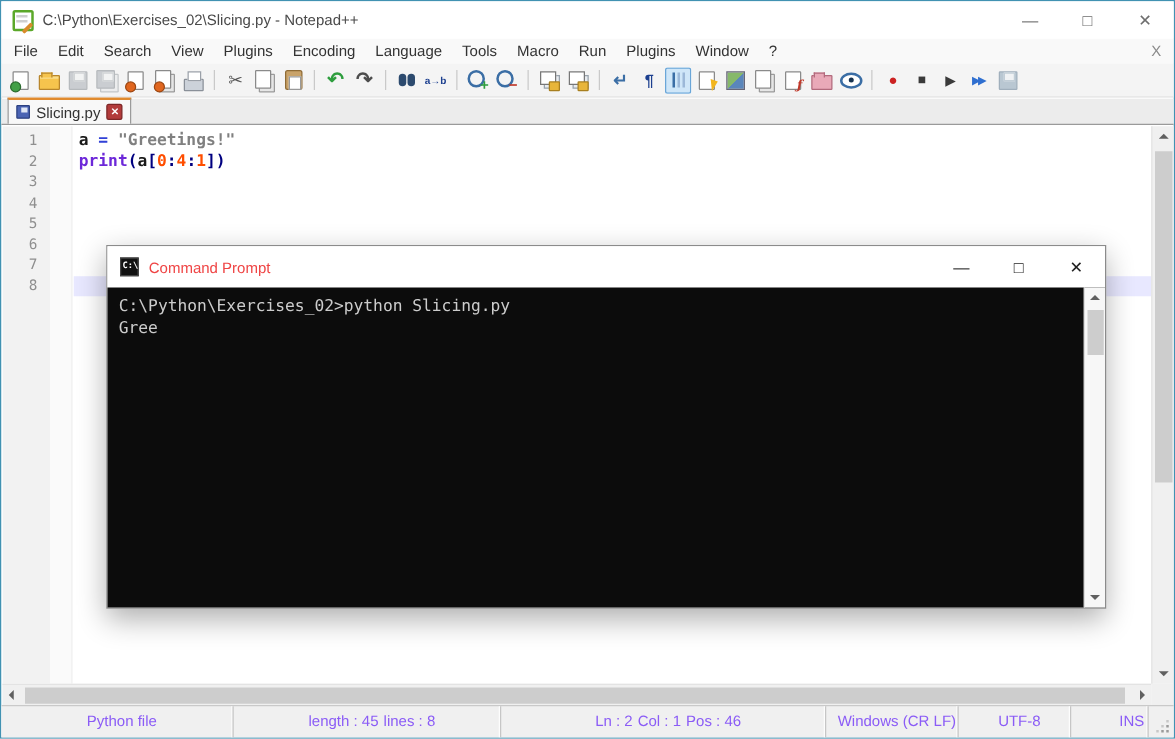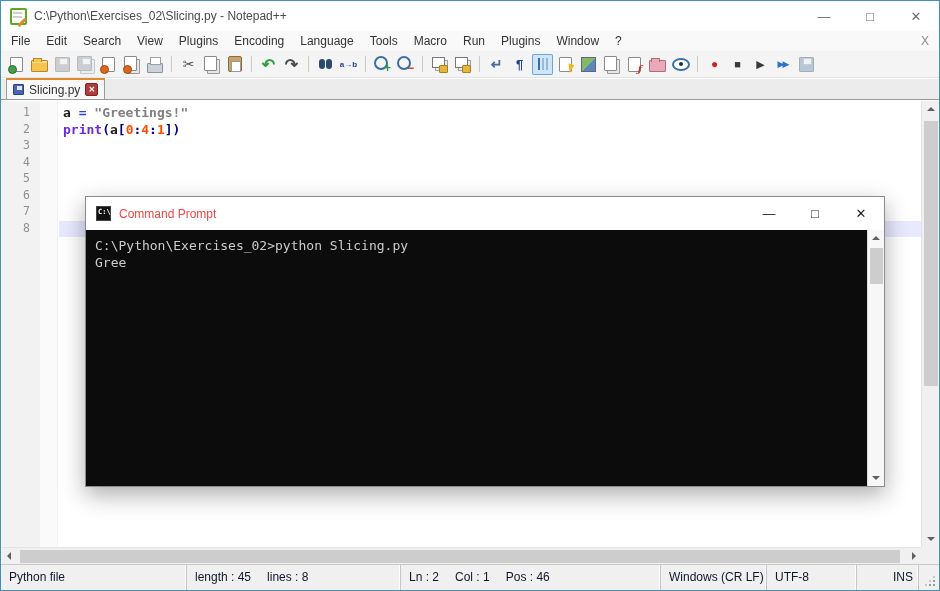--- a/index.html
+++ b/index.html
@@ -115,25 +115,25 @@
   .hscroll{ position:absolute; left:1px; right:18px; bottom:26px; height:17px; background:#f0f0f0; border-top:1px solid #e3e3e3; }
   .hscroll .thumb{ position:absolute; left:18px; right:21px; top:2px; height:13px; background:#cdcdcd; }
   .scroll-corner{ position:absolute; right:0; bottom:26px; width:18px; height:17px; background:#f0f0f0; }
   .arr{ position:absolute; width:0; height:0; border:4px solid transparent; }
   .arr-up{ top:6px; left:5px; border-bottom-color:#606060; border-top-width:0; }
   .arr-down{ bottom:6px; left:5px; border-top-color:#606060; border-bottom-width:0; }
   .arr-left{ left:5px; top:4px; border-right-color:#606060; border-left-width:0; }
   .arr-right{ right:5px; top:4px; border-left-color:#606060; border-right-width:0; }
 
   
-  .statusbar{ position:absolute; left:0; right:0; bottom:0; height:26px; background:#f0f0f0; border-top:1px solid #c9c9c9; display:flex; align-items:stretch; font-size:12px; color:#0f172a; }
+  .statusbar{ position:absolute; left:0; right:0; bottom:0; height:26px; background:#f0f0f0; border-top:1px solid #c9c9c9; display:flex; align-items:stretch; font-size:12px; color:#8b5cf6;text-align:center; }
   .sb-cell{ border-right:1px solid #c6c6c6; box-shadow:inset -1px 0 0 #fdfdfd; line-height:25px; padding-left:8px; white-space:nowrap; overflow:hidden; }
   .sb-doctype{ width:186px; } .sb-len{ width:214px; } .sb-pos{ width:260px; }
   .sb-eol{ width:106px; } .sb-enc{ width:90px; } .sb-ins{ width:62px; padding-left:36px; }
-  .sb-gap{ margin-left:16px; }
+  .sb-gap{ margin-left:4px; }
   .sb-grip{ flex:1; position:relative; }
   .sb-grip::after{ content:""; position:absolute; right:4px; bottom:4px; width:2px; height:2px; background:#9a9a9a;
     box-shadow:-4px 0 #9a9a9a,-8px 0 #c7c7c7, 0 -4px #9a9a9a,-4px -4px #c7c7c7, 0 -8px #c7c7c7; }
 
   
   .cmd-window{ position:absolute; left:84px; top:195px; width:800px; height:291px; background:#fff; border:1px solid #8b8b8b; box-shadow:0 8px 22px rgba(0,0,0,.32); z-index:10; }
   .cmd-titlebar{ height:33px; background:#fff; display:flex; align-items:center; }
   .cmd-icon{ width:15px; height:15px; margin:0 8px 0 10px; background:#111; border:1px solid #444; display:flex; align-items:flex-start; justify-content:flex-start; }
   .cmd-icon::before{ content:"C:\\"; font:bold 7px "DejaVu Sans Mono",monospace; color:#fff; padding:1px 0 0 1px; }
   .cmd-title{ font-size:12px; color:#ef4444; }

